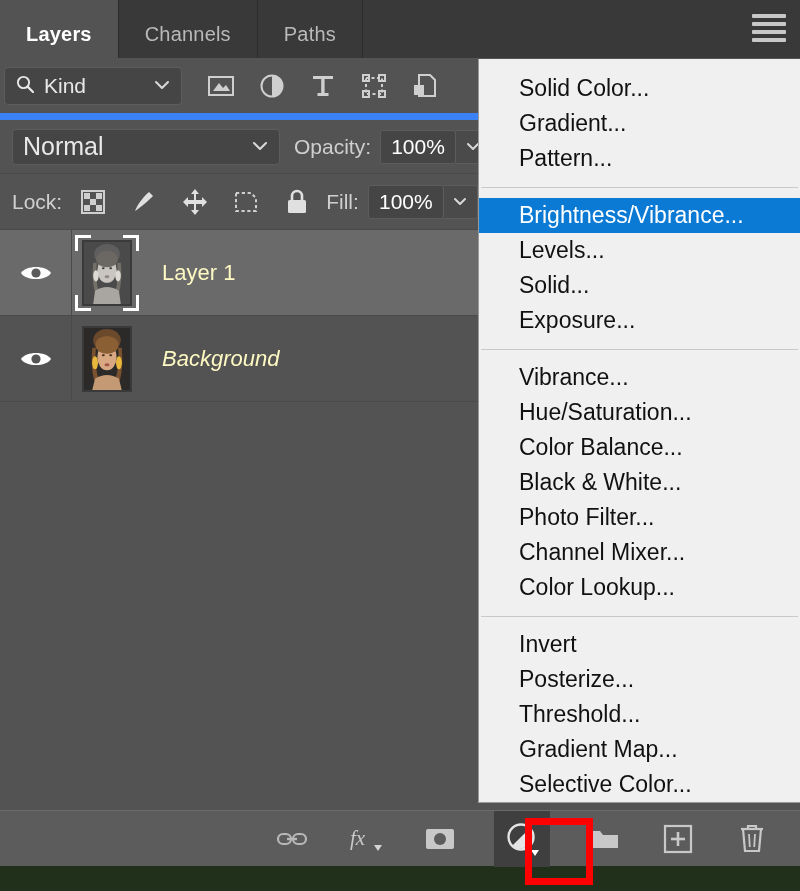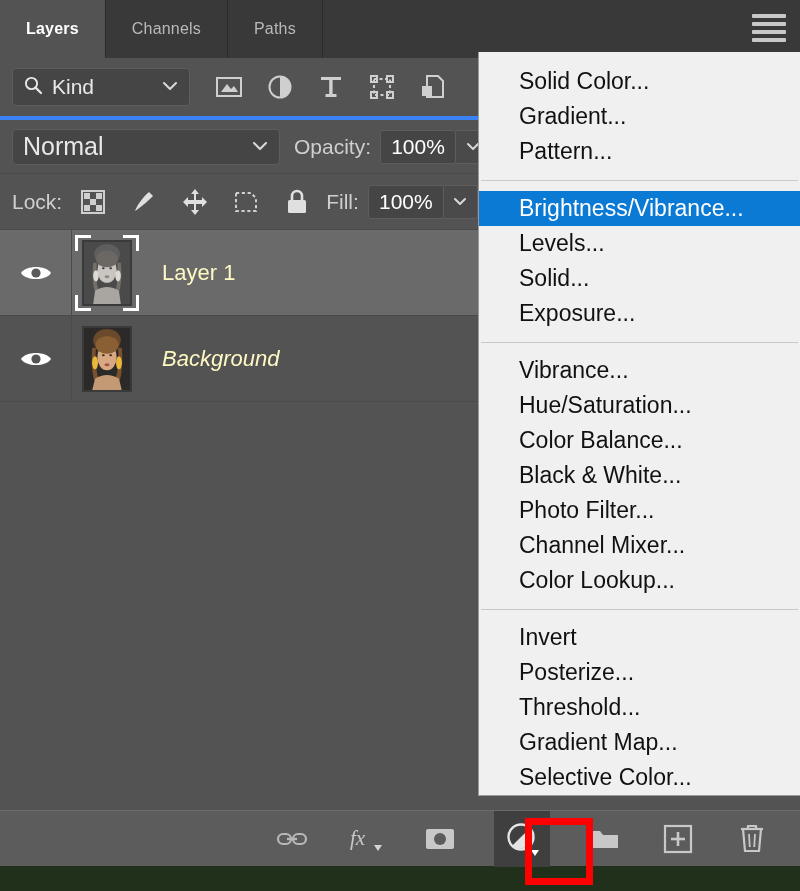--- a/index.html
+++ b/index.html
@@ -26,23 +26,23 @@
 
   
   .tabstrip {
     position: relative;
     height: 58px;
     background: #393939;
     display: flex;
     align-items: stretch;
   }
   .tab {
-    display: flex; align-items: center;
-    padding: 0 26px;
-    font-size: 16px;
+    display: flex; align-items: flex-end;
+    padding: 12px 26px;
+    font-size: 20px;
     color: #b9b9b9;
     letter-spacing: .2px;
     border-right: 1px solid #2b2b2b;
     cursor: default;
   }
   .tab.active {
     background: #535353;
     color: #ffffff;
     font-weight: bold;
   }
@@ -57,23 +57,23 @@
   }
   .hamburger i {
     display: block; height: 4px; width: 34px;
     background: #c8c8c8; border-radius: 1px;
   }
 
   
   .filterrow {
     height: 62px;
     display: flex; align-items: center;
-    padding: 0 12px;
+    padding: 0 4px;
     gap: 0px;
-    border-bottom: 4px solid #3b82f6;
+    border-bottom: 7px solid #3b82f6;
   }
   .kindselect {
     width: 178px; height: 38px;
     background: #454545;
     border: 1px solid #5d5d5d;
     border-radius: 4px;
     display: flex; align-items: center;
     padding: 0 10px;
     gap: 9px;
     cursor: pointer;
@@ -200,21 +200,21 @@
     left: 525px; top: 818px;
     width: 68px; height: 67px;
     border: 7px solid #fe0000;
     pointer-events: none;
     z-index: 40;
   }
 
   
   .ctxmenu {
     position: absolute;
-    left: 478px; top: 52px;
+    left: 478px; top: 59px;
     width: 322px;
     background: #f0f0f0;
     border-left: 1px solid #9a9a9a;
     border-bottom: 1px solid #9a9a9a;
     z-index: 30;
     padding-top: 12px;
     overflow: hidden;
     max-height: 752px;
   }
   .mi {

